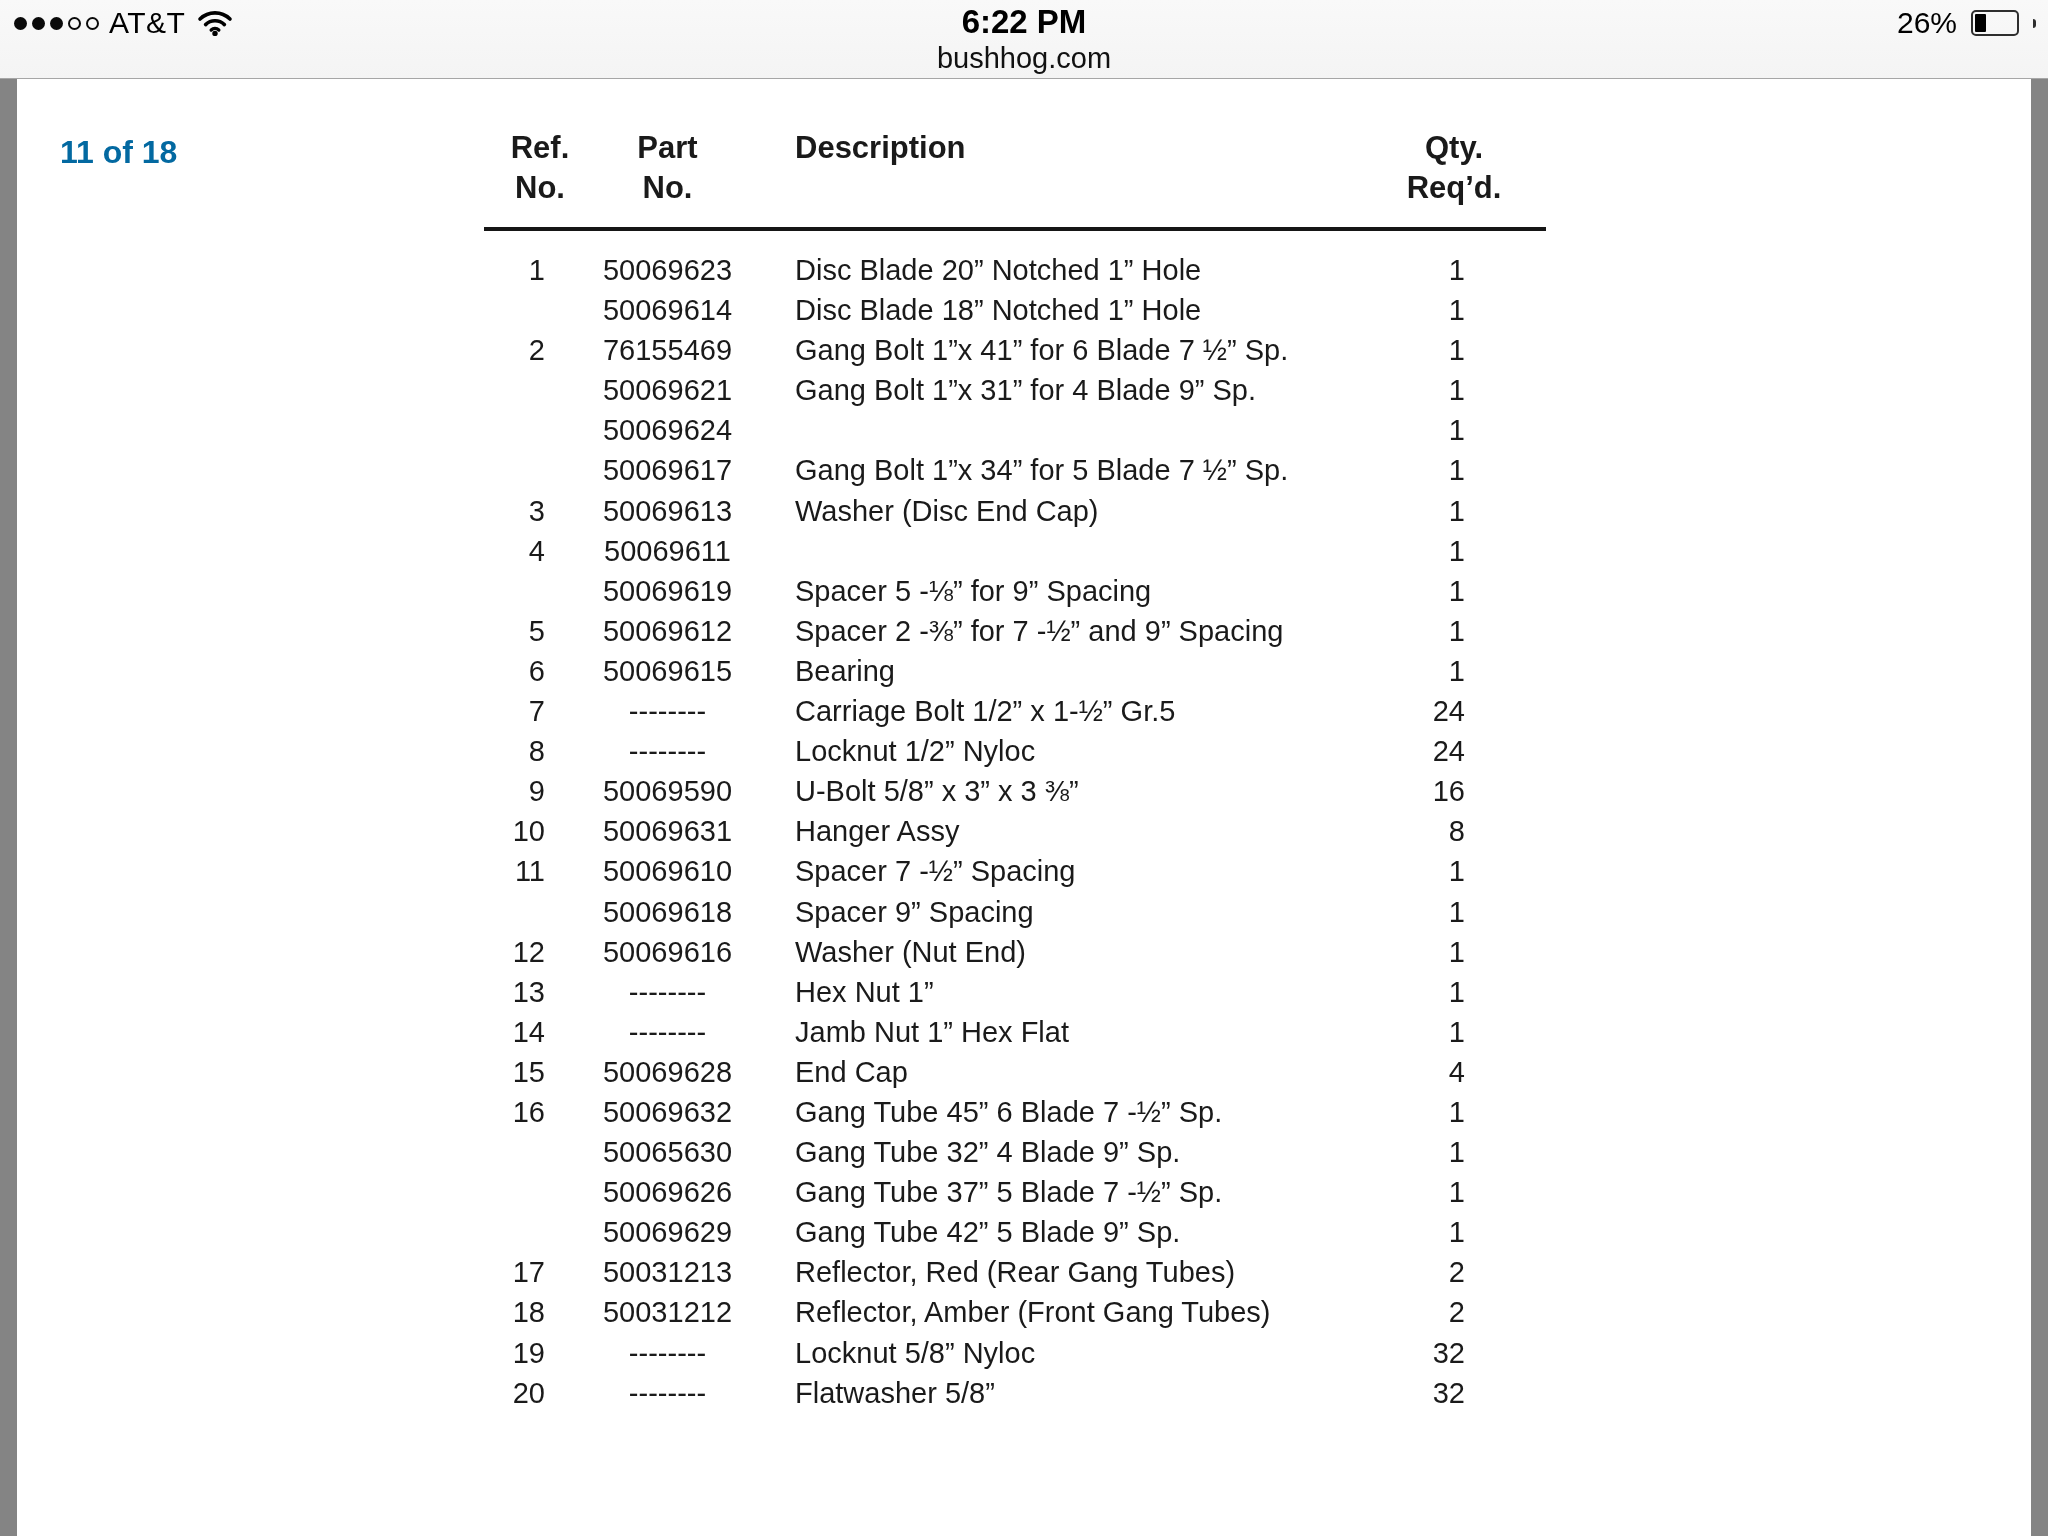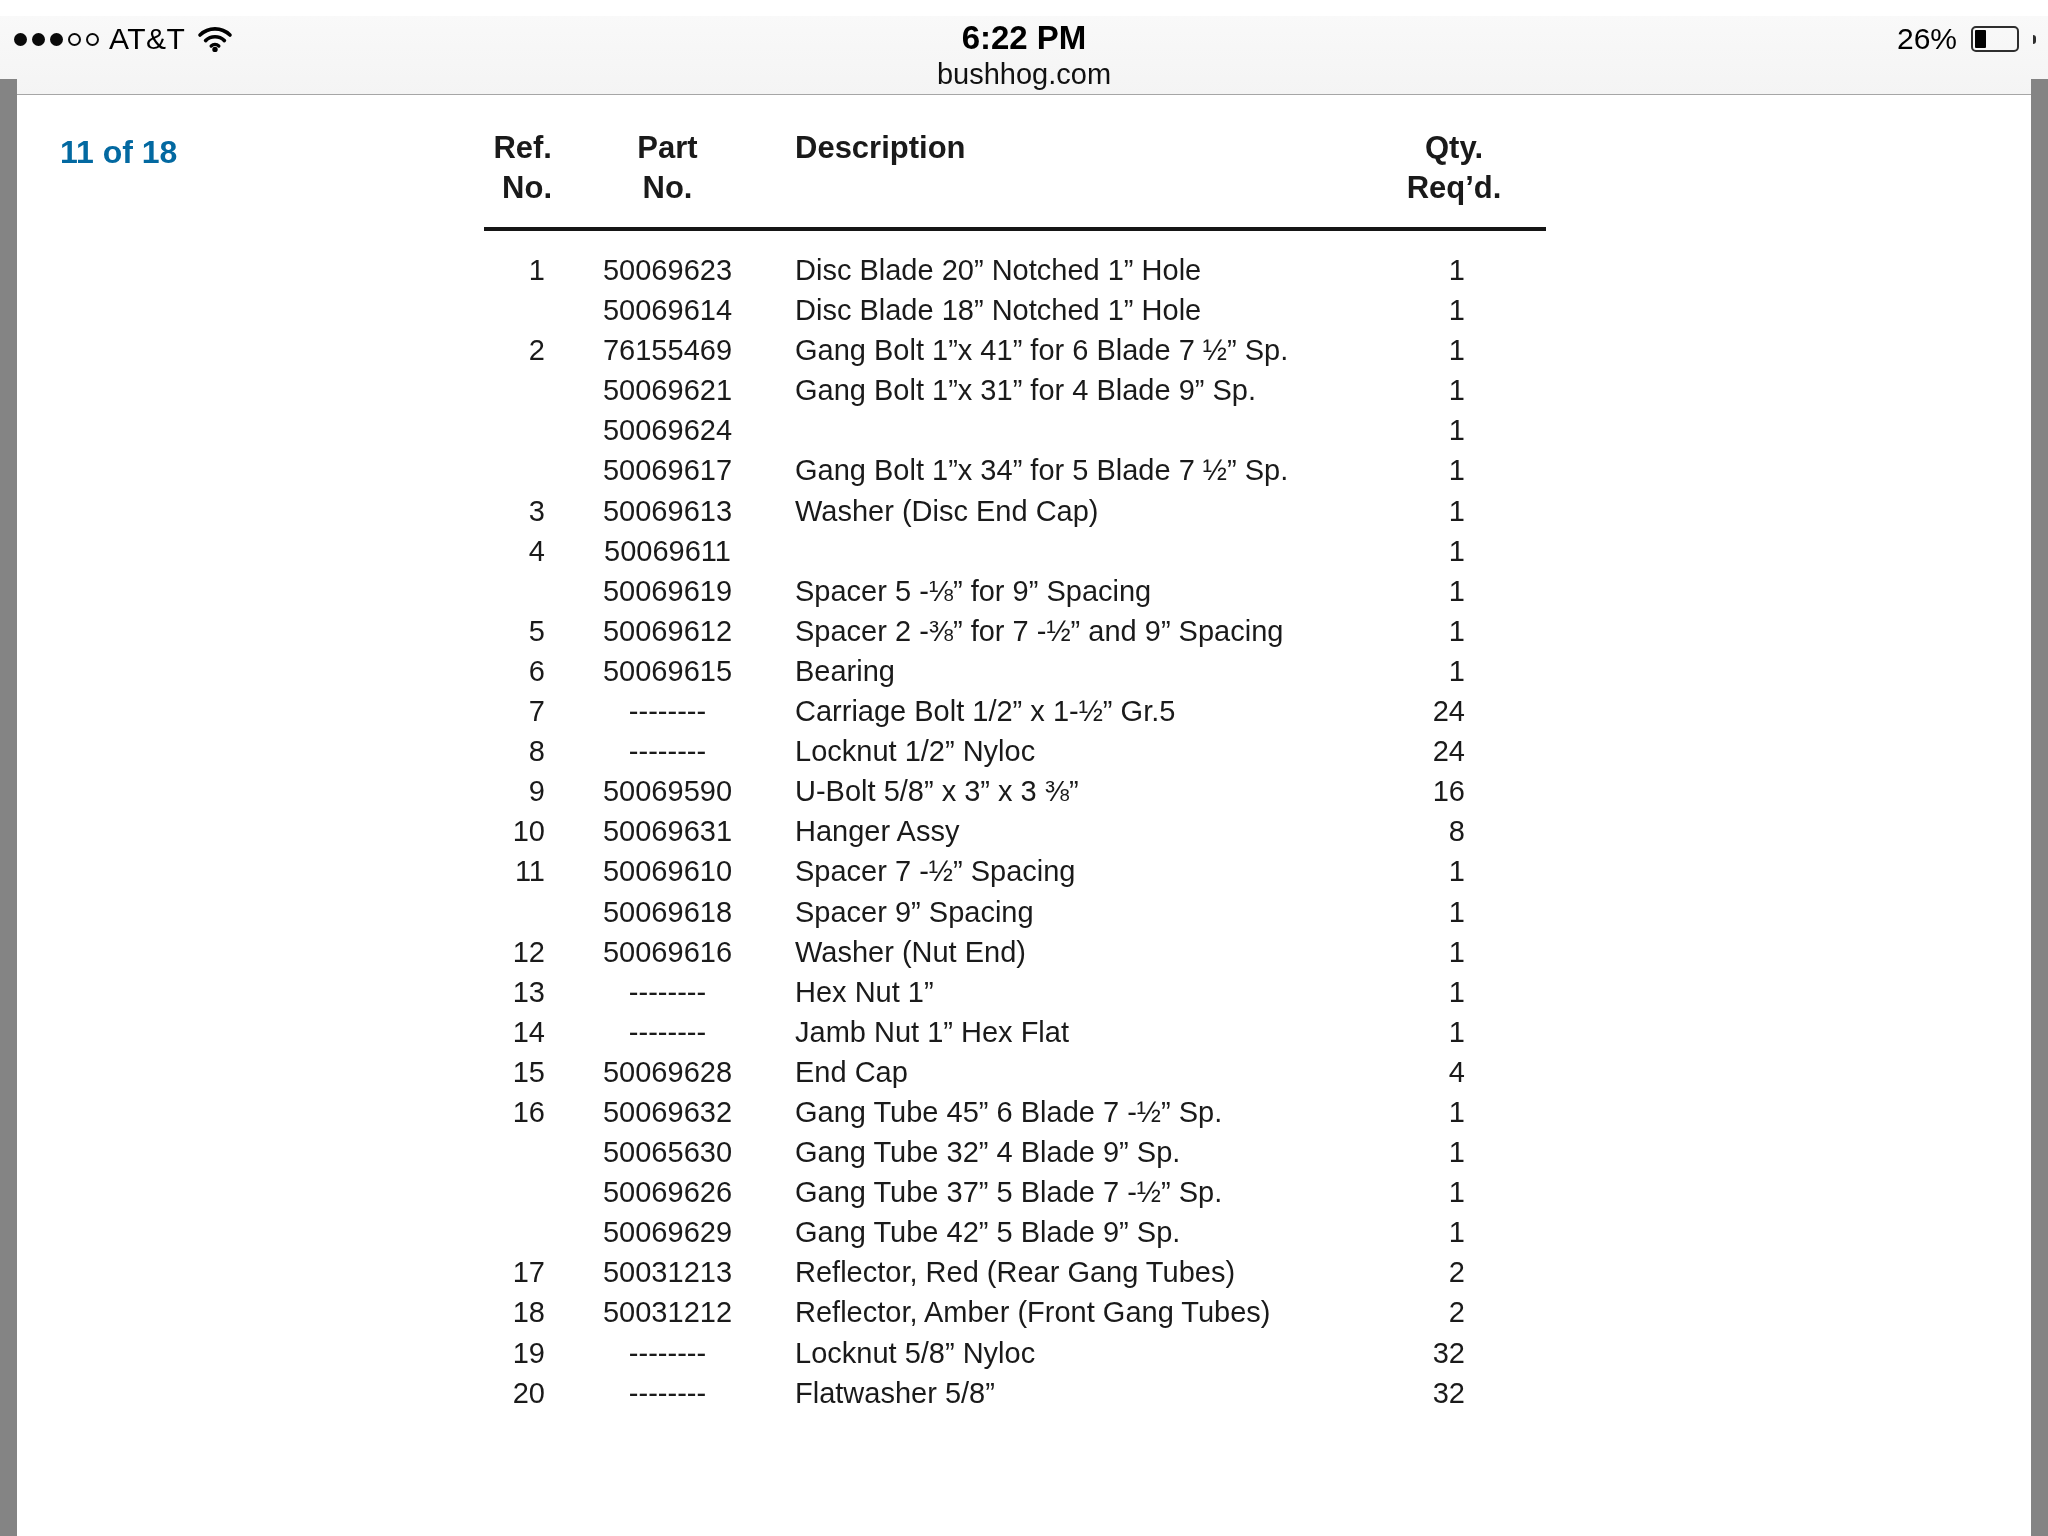--- a/index.html
+++ b/index.html
@@ -9,21 +9,21 @@
     height: 1536px;
     background: #ffffff;
     font-family: "Liberation Sans", sans-serif;
     color: #1a1a1a;
     overflow: hidden;
   }
   .stage { position: absolute; inset: 0; width: 2048px; height: 1536px; }
 
   
   .status-bar {
-    position: absolute; left: 0; top: 16px; right: 0; height: 78px;
+    position: absolute; left: 0; top: 0; right: 0; height: 78px;
     background: linear-gradient(#f9f9f9, #f4f4f4);
     border-bottom: 1px solid #a6a6a6;
   }
   .sb-left {
     position: absolute; left: 14px; top: 0; height: 46px;
     display: flex; align-items: center;
   }
   .dots { display: flex; align-items: center; gap: 5px; margin-right: 10px; }
   .dot { width: 13px; height: 13px; border-radius: 50%; box-sizing: border-box; }
   .dot.filled { background: #0a0a0a; }
@@ -45,21 +45,21 @@
   .edge.left  { left: 0; }
   .edge.right { right: 0; }
 
   .page-indicator {
     position: absolute; left: 60px; top: 134px;
     font-size: 32px; font-weight: 700; color: #0369a1;
   }
 
   .th { position: absolute; top: 128px; font-weight: 700; font-size: 31px; line-height: 40px; text-align: center; }
   .th div { white-space: nowrap; }
-  .th-ref  { left: 472px;  width: 80px; text-align: right; }
+  .th-ref  { left: 500px;  width: 80px; }
   .th-part { left: 595px;  width: 145px; }
   .th-desc { left: 795px;  text-align: left; }
   .th-qty  { left: 1388px; width: 132px; }
 
   .rule { position: absolute; left: 484px; top: 227px; width: 1062px; height: 4px; background: #161616; }
 
   .rows { position: absolute; left: 480px; top: 250px; width: 1000px; }
   .row { position: relative; height: 40.1px; font-size: 29px; }
   .row span { position: absolute; top: 0; line-height: 40px; white-space: nowrap; }
   .c-ref  { left: 0;     width: 65px;  text-align: right; }

